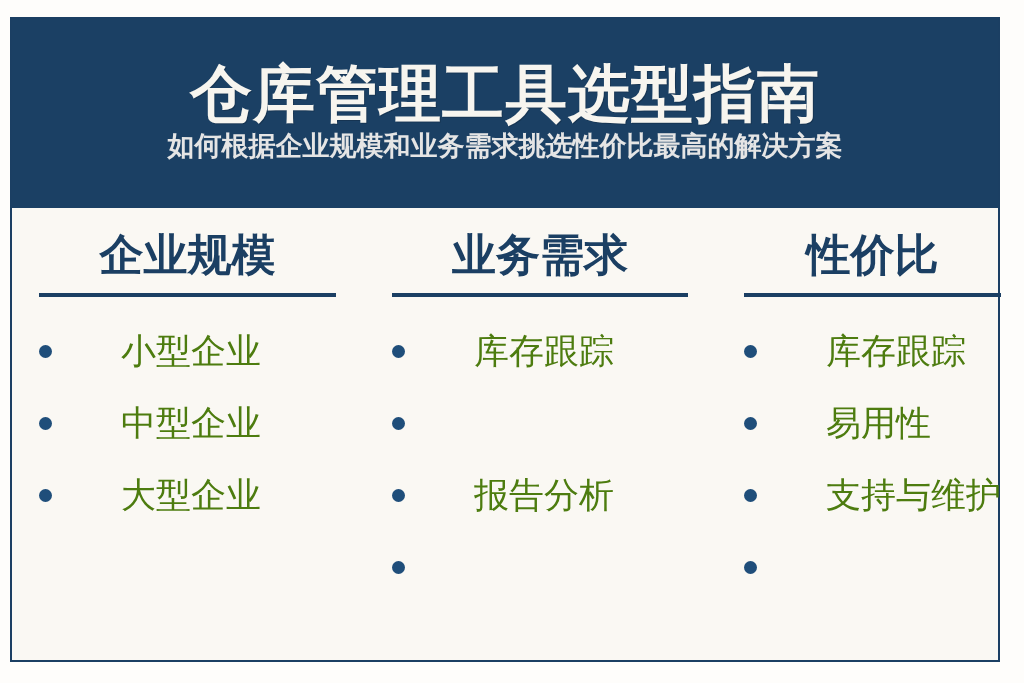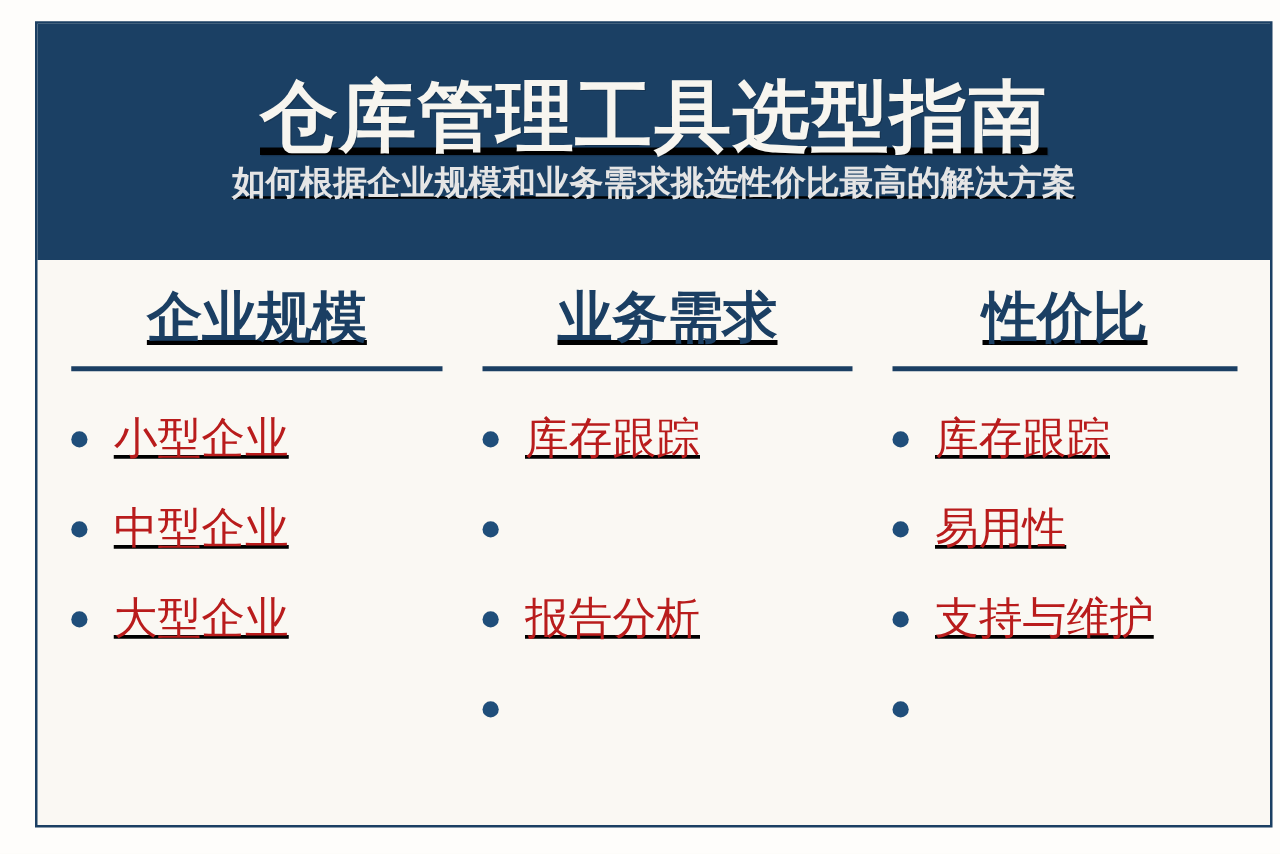--- a/index.html
+++ b/index.html
@@ -11,30 +11,29 @@
     width: 1024px;
     height: 683px;
     background: #FEFDFB;
     font-family: "Liberation Sans", "DejaVu Sans", sans-serif;
     overflow: hidden;
   }
 
   
   .infographic {
     position: absolute;
-    left: 28px;
+    left: 10px;
     top: 17px;
     width: 990px;
     height: 645px;
     box-sizing: border-box;
     border: 2px solid #1B3F63;
     background: #FAF8F3;
     display: flex;
     flex-direction: column;
-    text-decoration: underline;
   }
 
   
   .header-band {
     background: #1B4064;
     flex: 0 0 189px;
     display: flex;
     flex-direction: column;
     align-items: center;
     justify-content: center;
@@ -61,20 +60,21 @@
     margin: 0;
   }
 
   
   .columns {
     flex: 1 1 auto;
     display: flex;
     flex-direction: row;
     padding: 22px 0 0 0;
     box-sizing: border-box;
+    gap: 24px;
   }
   .column {
     box-sizing: border-box;
     display: flex;
     flex-direction: column;
   }
   .col-1 { flex: 0 0 337px; padding-left: 27px; padding-right: 13px; }
   .col-2 { flex: 0 0 328px; padding-left: 19px; padding-right: 13px; }
   .col-3 { flex: 1 1 auto;  padding-left: 19px; padding-right: 26px; }
 
@@ -106,25 +106,26 @@
   }
   .bullet-dot {
     flex: 0 0 auto;
     width: 13px;
     height: 13px;
     border-radius: 50%;
     background: #1F4E7A;
     margin-right: 21px;
   }
   .item-label {
-    color: #b91c1c;
+    color: #4d7c0f;
     font-size: 35px;
     font-weight: 500;
     line-height: 1.1;
     white-space: nowrap;
+    margin-left: 48px;
   }
 </style>
 </head>
 <body>
 
 <div class="infographic">
 
   <div class="header-band">
     <div class="header-title">仓库管理工具选型指南</div>
     <div class="header-subtitle">如何根据企业规模和业务需求挑选性价比最高的解决方案</div>

